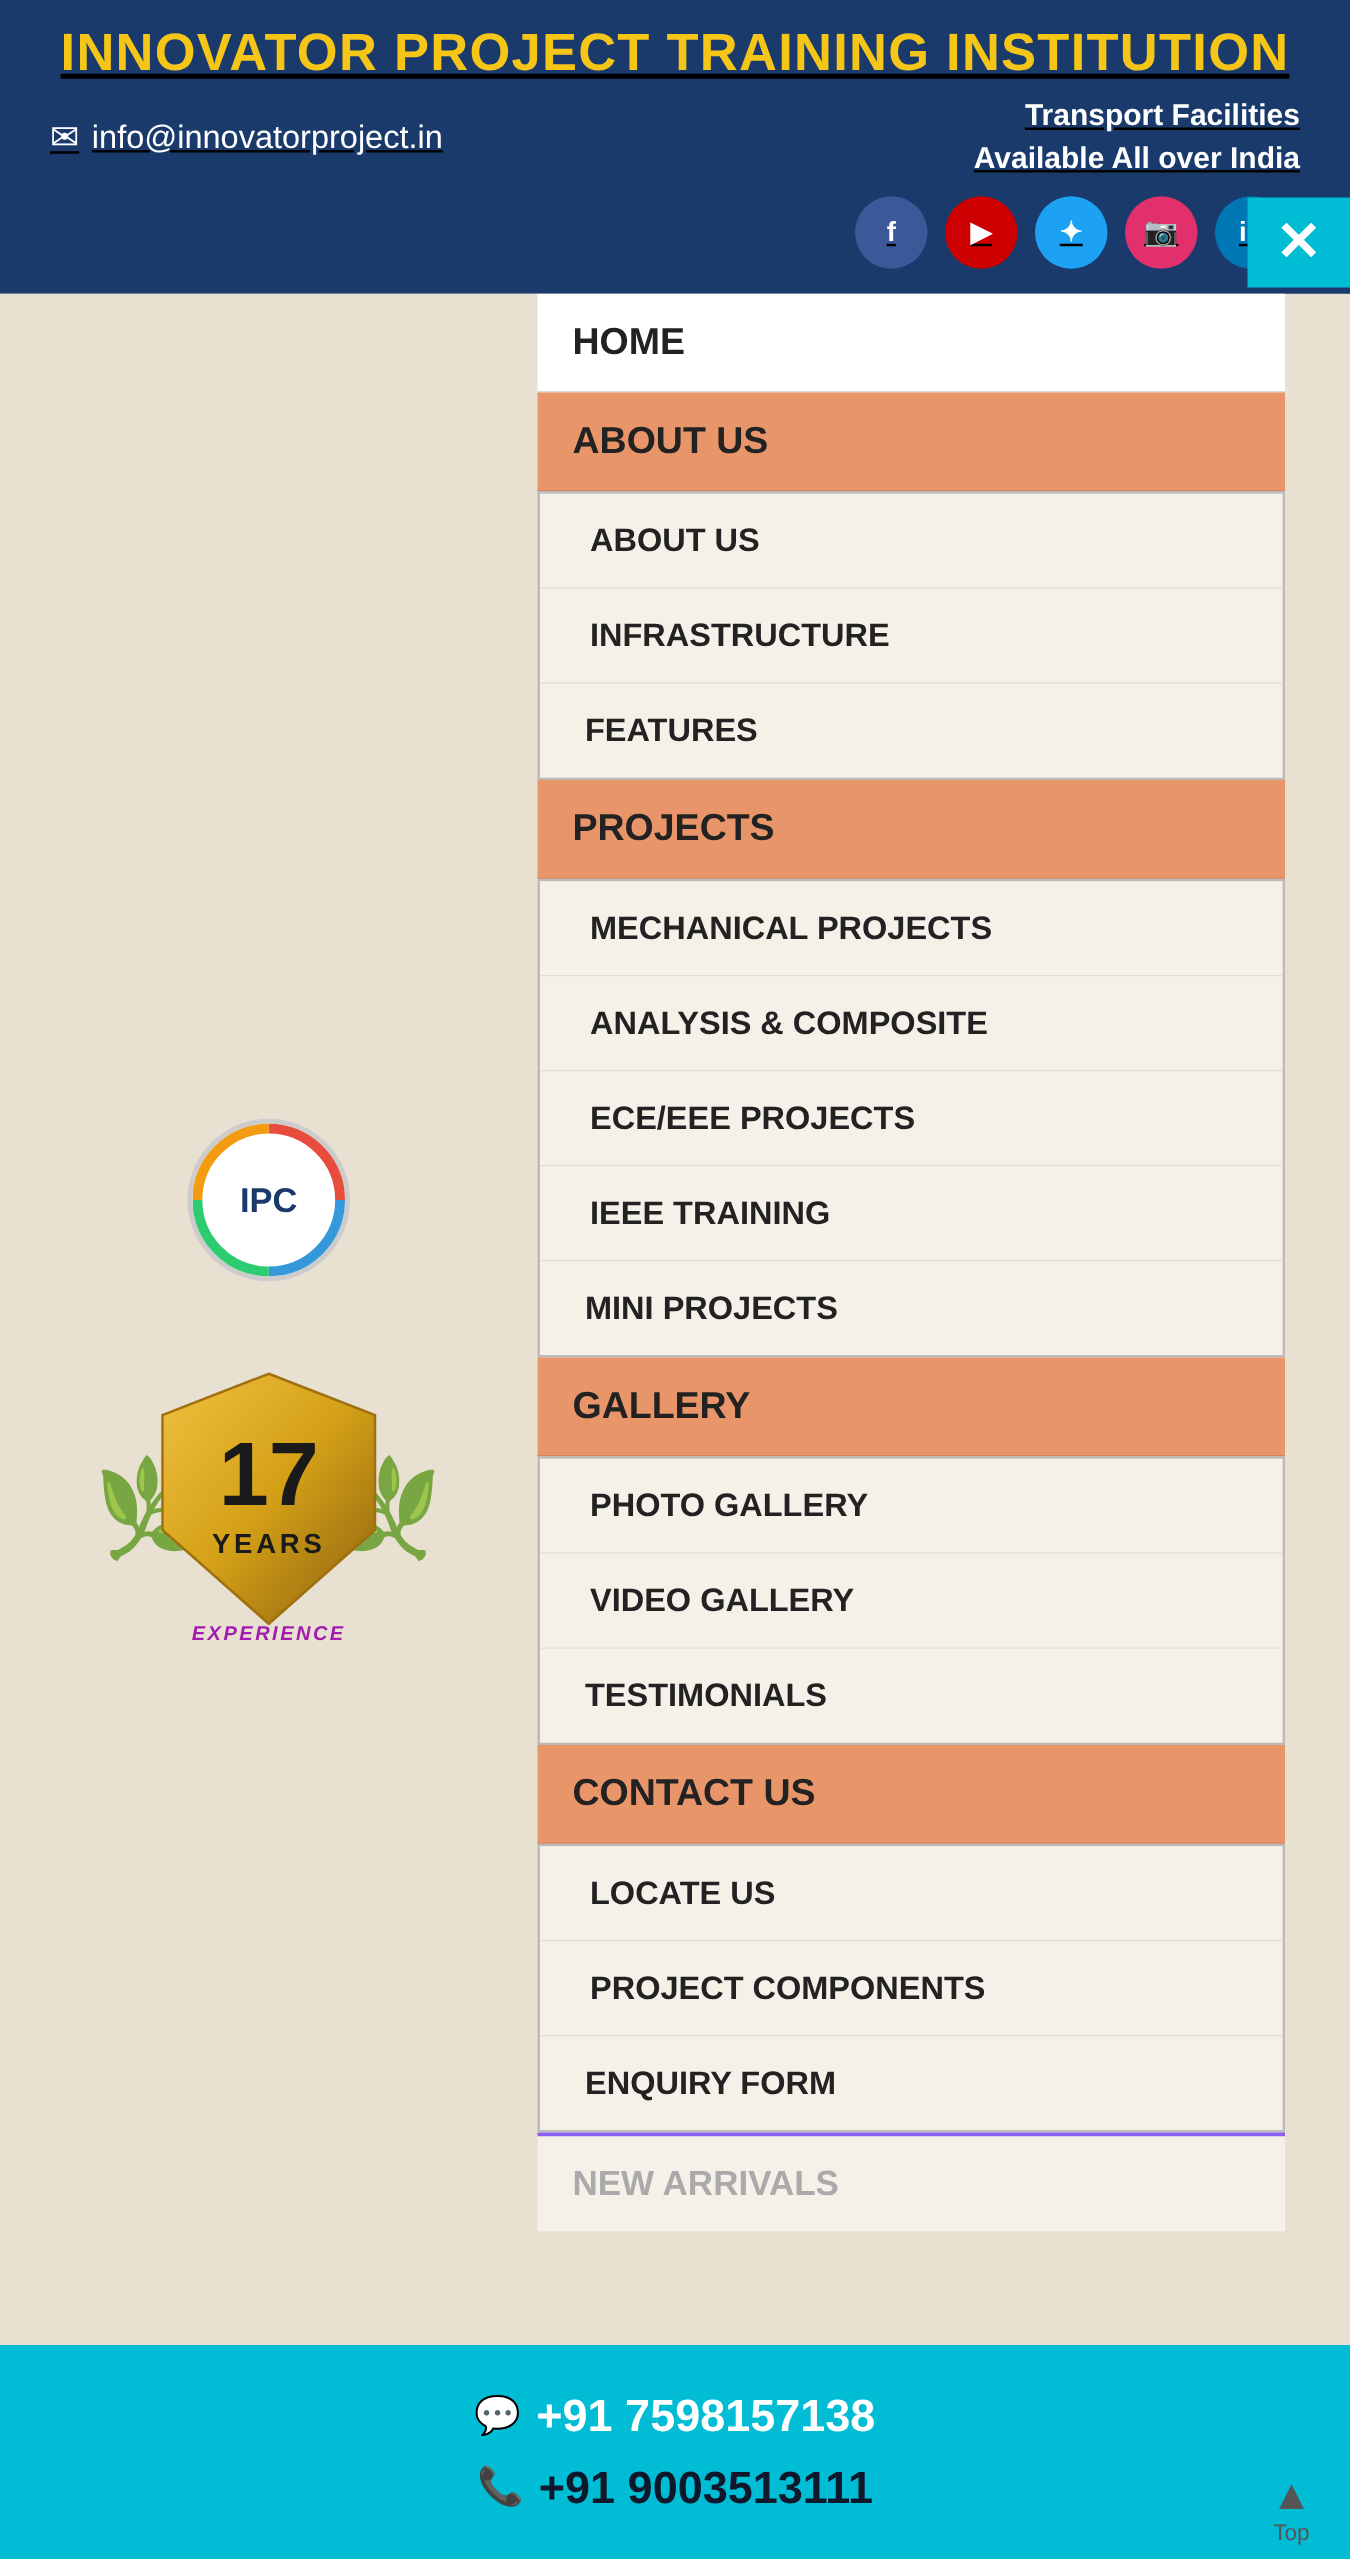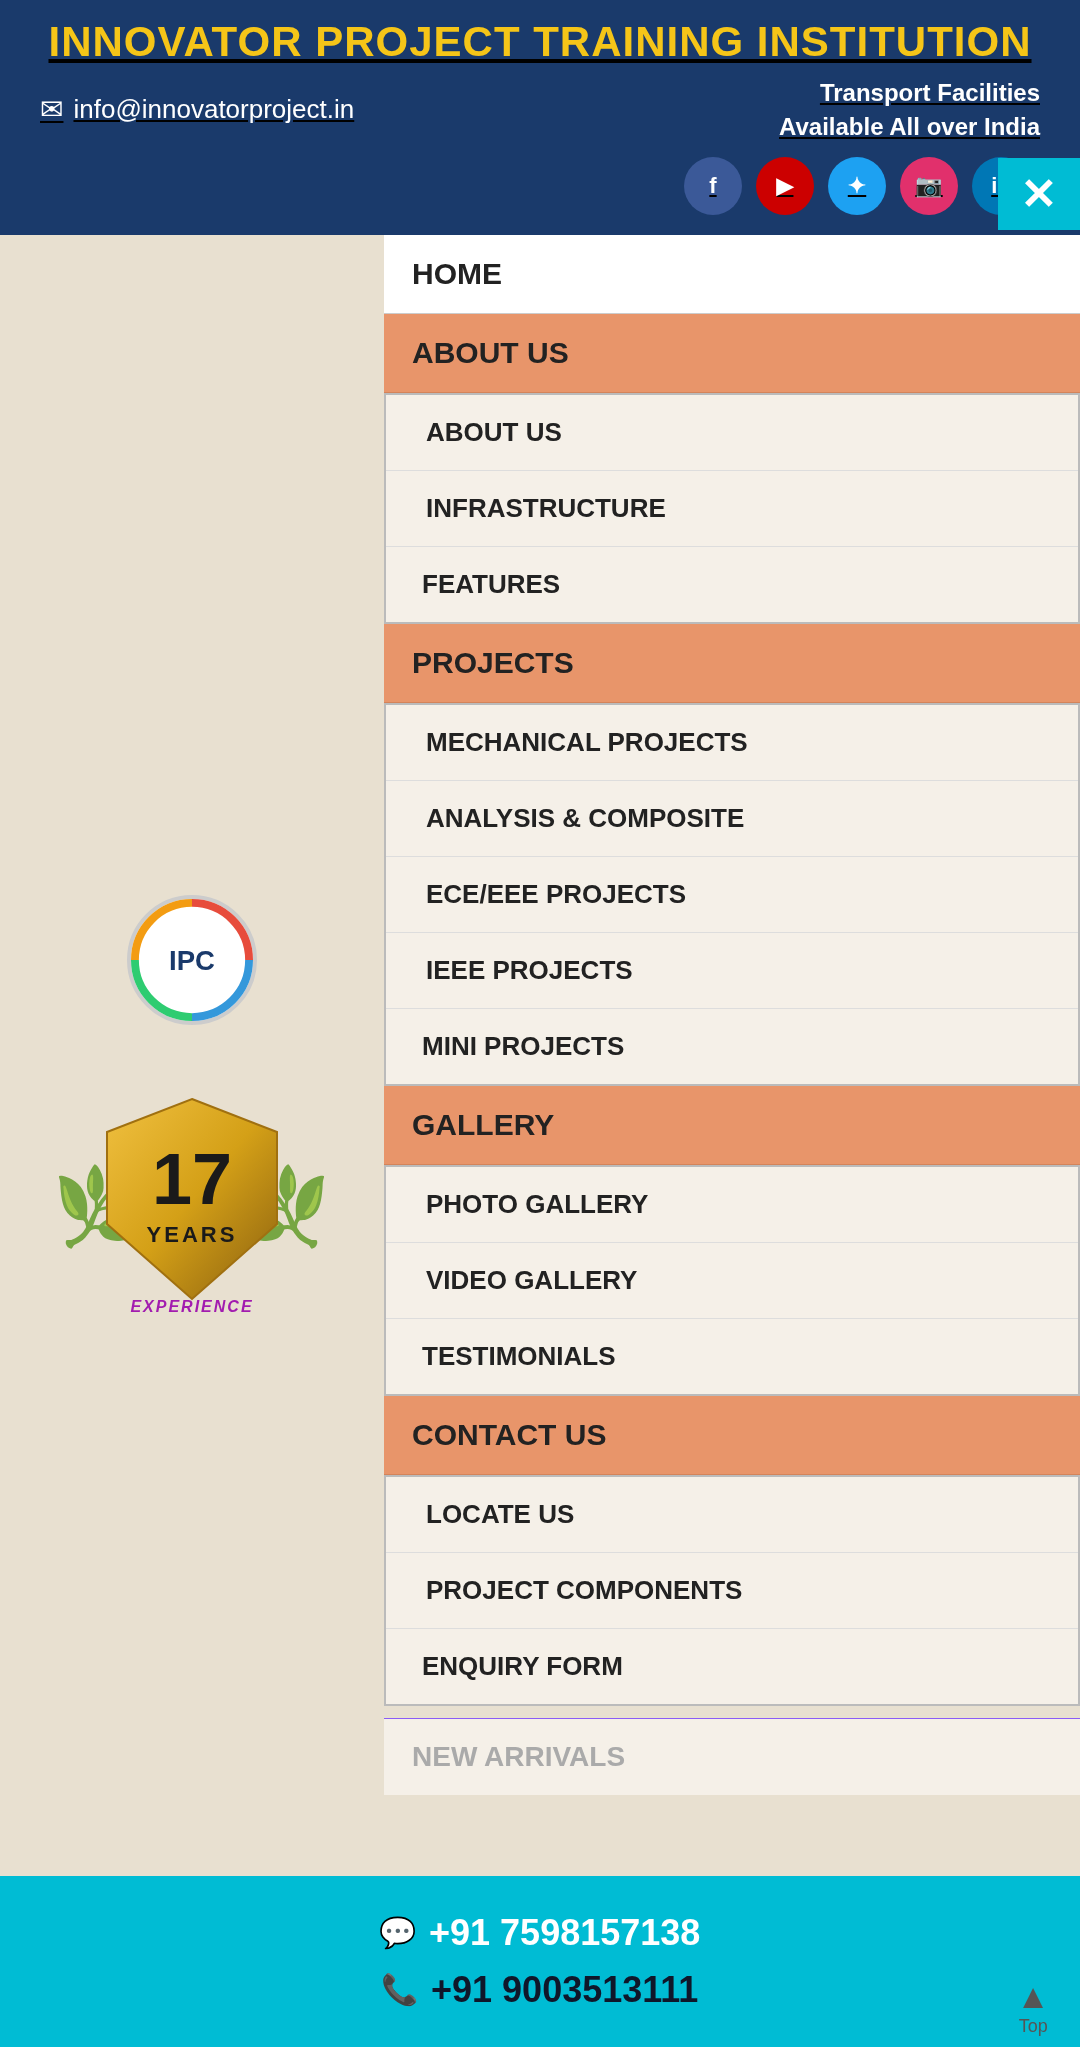--- a/index.html
+++ b/index.html
@@ -108,21 +108,21 @@
       background: #e8e0d0;
       display: flex;
       flex-direction: column;
       align-items: center;
       justify-content: center;
       padding-top: 80px;
     }
 
     
     .nav-menu {
-      width: 696px;
+      width: 598px;
       margin-top: 0;
       flex-shrink: 0;
     }
 
     .nav-section-header {
       background: #e8956a;
       padding: 22px 28px;
       font-size: 30px;
       font-weight: bold;
       color: #222;
@@ -150,22 +150,21 @@
       border-bottom: none;
       padding-left: 36px;
     }
 
     .nav-new-arrivals {
       background: #f5f0e8;
       padding: 22px 28px;
       font-size: 28px;
       color: #aaa;
       font-weight: bold;
-      border-top: 1px solid #8b5cf6;
-      margin-top: 12px;
+      border-top: 3px solid #8b5cf6;
     }
     .footer-phone {
       color: white;
       font-size: 36px;
       font-weight: bold;
       line-height: 1.6;
       display: flex;
       flex-direction: column;
       align-items: center;
     }
@@ -258,21 +257,21 @@
       <div class="nav-item">ABOUT US</div>
       <div class="nav-item">INFRASTRUCTURE</div>
       <div class="nav-item">FEATURES</div>
     </div>
 
     <div class="nav-section-header">PROJECTS</div>
     <div class="nav-section-group">
       <div class="nav-item">MECHANICAL PROJECTS</div>
       <div class="nav-item">ANALYSIS &amp; COMPOSITE</div>
       <div class="nav-item">ECE/EEE PROJECTS</div>
-      <div class="nav-item">IEEE PROJECTS</div>
+      <div class="nav-item">IEEE TRAINING</div>
       <div class="nav-item">MINI PROJECTS</div>
     </div>
 
     <div class="nav-section-header">GALLERY</div>
     <div class="nav-section-group">
       <div class="nav-item">PHOTO GALLERY</div>
       <div class="nav-item">VIDEO GALLERY</div>
       <div class="nav-item">TESTIMONIALS</div>
     </div>
 

